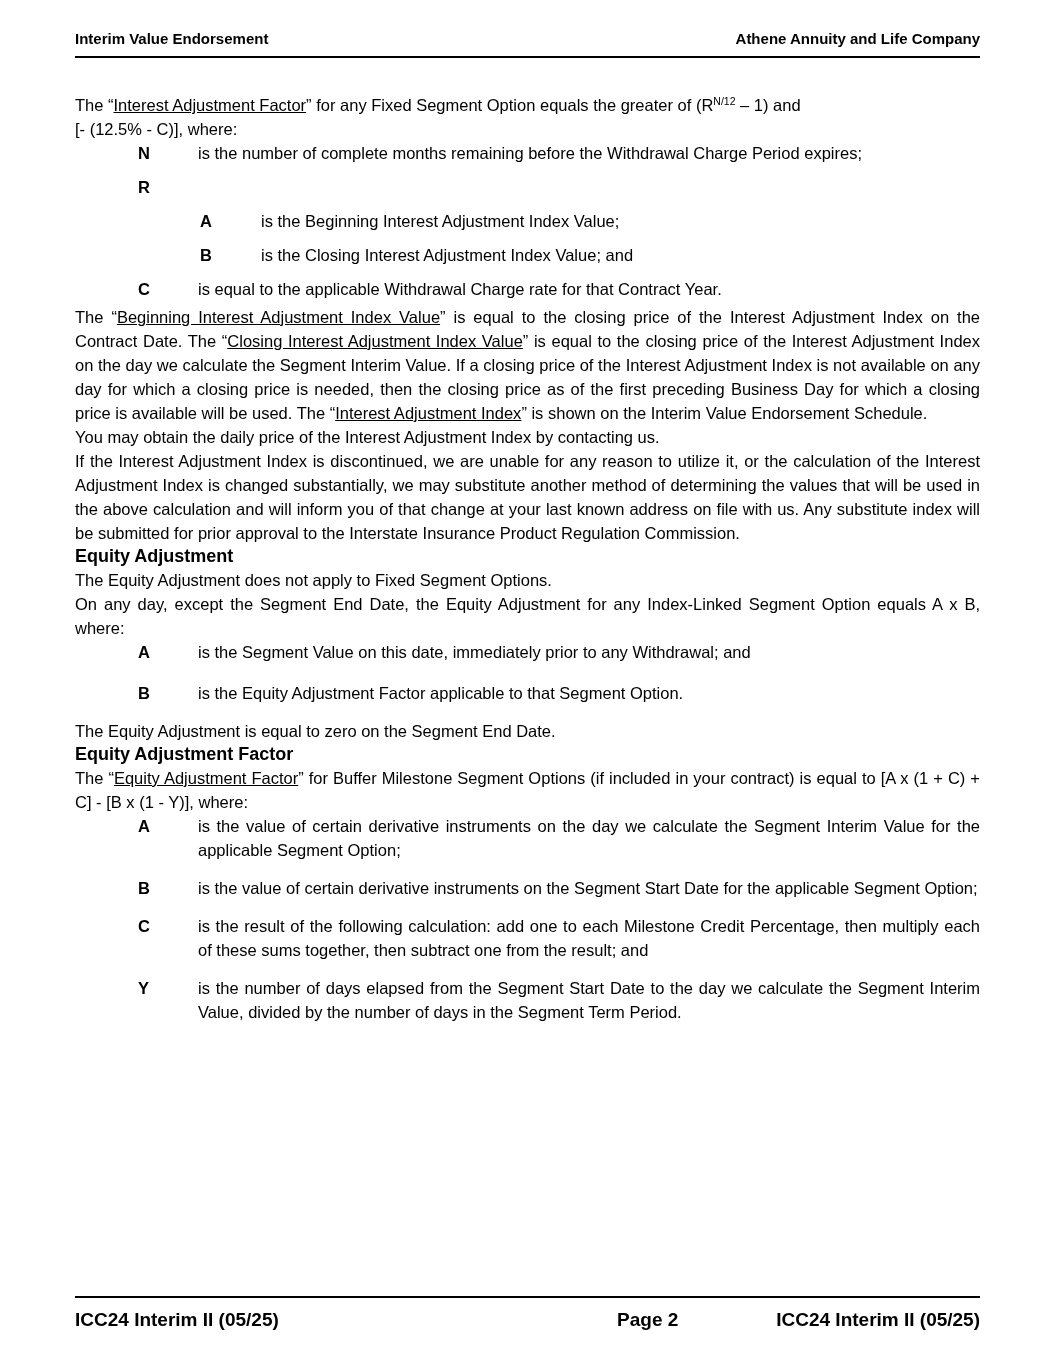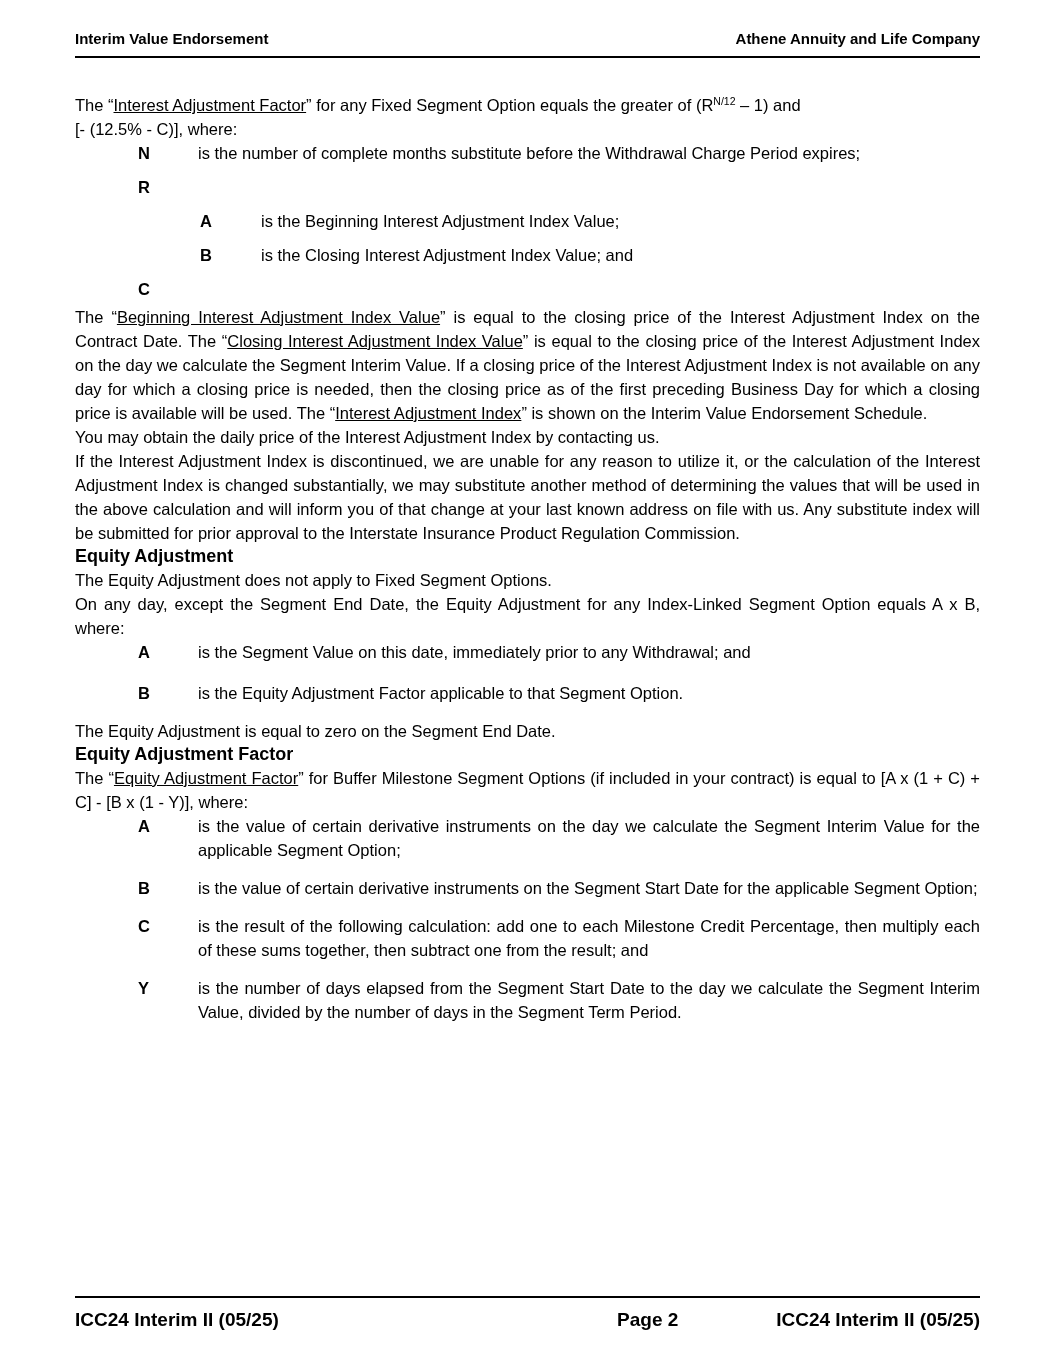--- a/index.html
+++ b/index.html
@@ -100,35 +100,36 @@
 
   <div class="doc-body">
 
     <p class="mb-13"><span>The “</span><span class="ul">Interest Adjustment Factor</span><span>” for any Fixed Segment Option equals the greater of (R</span><sup class="sup">N/12</sup><span> – 1) and</span></p>
 
     <p class="mb-13">[- (12.5% - C)], where:</p>
 
     <div class="mb-4">
       <div class="def-row mb-10">
         <span class="term">N</span>
-        <span class="text">is the number of complete months substitute before the Withdrawal Charge Period expires;</span>
+        <span class="text">is the number of complete months remaining before the Withdrawal Charge Period expires;</span>
       </div>
       <div class="def-row mb-10">
         <span class="term">R</span>
       </div>
       <div class="def-row nested mb-10">
         <span class="term">A</span>
         <span class="text">is the Beginning Interest Adjustment Index Value;</span>
       </div>
       <div class="def-row nested mb-10">
         <span class="term">B</span>
         <span class="text">is the Closing Interest Adjustment Index Value; and</span>
       </div>
       <div class="def-row">
         <span class="term">C</span>
+        <span class="text">is equal to the applicable Withdrawal Charge rate for that Contract Year.</span>
       </div>
     </div>
 
     <p class="justify mb-15"><span>The “</span><span class="ul">Beginning Interest Adjustment Index Value</span><span>” is equal to the closing price of the Interest Adjustment Index on the Contract Date. The “</span><span class="ul">Closing Interest Adjustment Index Value</span><span>” is equal to the closing price of the Interest Adjustment Index on the day we calculate the Segment Interim Value. If a closing price of the Interest Adjustment Index is not available on any day for which a closing price is needed, then the closing price as of the first preceding Business Day for which a closing price is available will be used. The “</span><span class="ul">Interest Adjustment Index</span><span>” is shown on the Interim Value Endorsement Schedule.</span></p>
 
     <p class="mb-15">You may obtain the daily price of the Interest Adjustment Index by contacting us.</p>
 
     <p class="justify mb-16">If the Interest Adjustment Index is discontinued, we are unable for any reason to utilize it, or the calculation of the Interest Adjustment Index is changed substantially, we may substitute another method of determining the values that will be used in the above calculation and will inform you of that change at your last known address on file with us. Any substitute index will be submitted for prior approval to the Interstate Insurance Product Regulation Commission.</p>
 
     <h2 class="section-heading mb-8">Equity Adjustment</h2>

